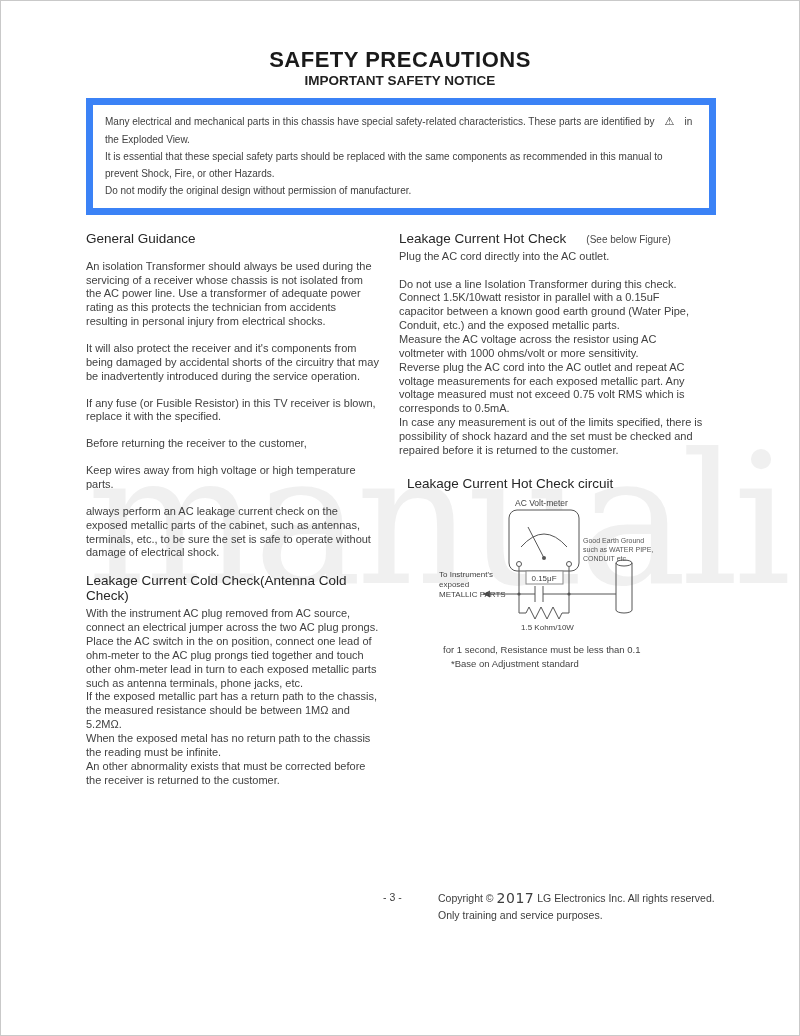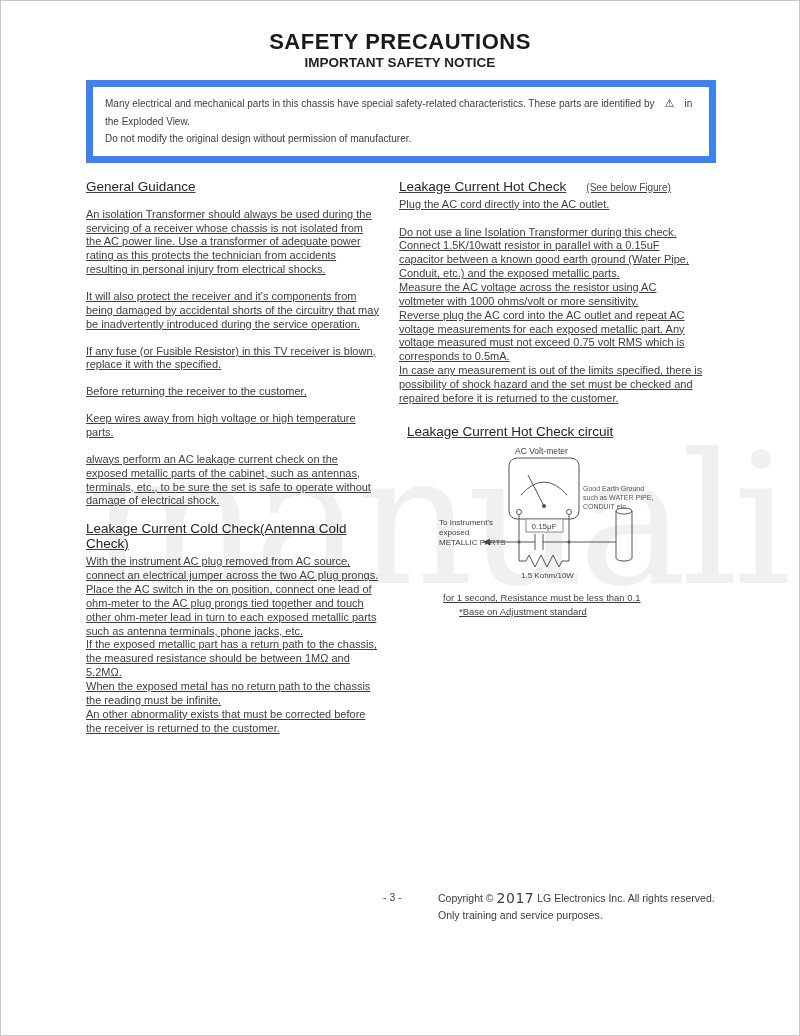--- a/index.html
+++ b/index.html
@@ -16,70 +16,71 @@
     position:absolute; top:428px; left:86px;
     font-family:"DejaVu Serif", serif;
     font-size:182px; line-height:1;
     color:rgba(50,50,50,0.075);
     letter-spacing:-6px;
     z-index:0; user-select:none; white-space:nowrap;
   }
   .content { position:relative; z-index:1; }
   .title {
     text-align:center; font-size:22px; font-weight:700;
-    color:#1a1a1a; letter-spacing:0.5px; padding-top:28px;
+    color:#1a1a1a; letter-spacing:0.5px; padding-top:46px;
   }
   .subtitle {
     text-align:center; font-size:13.5px; font-weight:700;
     color:#222; margin-top:0;
   }
   .notice-box {
     width:630px; margin:10px 0 0 85px;
     border:7px solid #3b82f6;
     padding:7px 12px 9px;
     font-size:10px; line-height:1.7; color:#333;
   }
   .notice-box p { font-size:10px; line-height:1.7; margin:0; }
   .warn { display:inline-block; margin:0 10px; font-size:11px; color:#333; }
-  .columns { display:flex; margin:16px 0 0 85px; width:630px; gap:20px;text-decoration:underline; }
+  .columns { display:flex; margin:16px 0 0 85px; width:630px; gap:20px; }
   .col-left { width:293px; }
   .col-right { width:305px; }
   h3 { font-size:13.5px; font-weight:400; color:#262626; margin:0 0 14px; }
   h3.tight { margin-bottom:4px; }
   .h-note { font-size:10px; color:#4a4a4a; margin-left:20px; font-weight:400; }
   p { font-size:11px; line-height:1.26; margin:0 0 13px; color:#414141; }
   p.m0 { margin-bottom:0; }
   p.gap-b { margin-bottom:14px; }
   .heading-circuit { margin:18px 8px 6px; }
   .diagram { margin-left:32px; width:278px; }
   .circuit { display:block; }
   .circuit text { font-size:8px; font-family:"Liberation Sans", sans-serif; fill:#3f3f3f; }
   .circuit text.small { font-size:7px; fill:#555; }
   .circuit text.vm { font-size:8.5px; }
   .diagram-notes { margin:6px 0 0 12px; font-size:9.5px; line-height:1.5; color:#444; }
-  .diagram-notes .indent { margin-left:16px; }
+  .diagram-notes .indent { margin-left:8px; }
   .footer { position:absolute; top:886px; left:0; width:800px; font-size:10.5px; color:#3d3d3d; z-index:1; }
   .pnum { position:absolute; left:382px; top:4px; }
   .copyright { position:absolute; left:437px; top:0; line-height:1.5; }
   .year {
     font-size:14px; font-family:"DejaVu Sans", sans-serif;
     letter-spacing:0.5px; position:relative; top:1px; margin:0 3px;
   }
 </style>
 </head>
 <body>
 
 <div class="watermark">manuali</div>
 
 <div class="content">
   <h1 class="title">SAFETY PRECAUTIONS</h1>
   <h2 class="subtitle">IMPORTANT SAFETY NOTICE</h2>
 
   <div class="notice-box">
     <p><span>Many electrical and mechanical parts in this chassis have special safety-related characteristics. These parts are identified by</span><span class="warn">⚠</span><span>in the Exploded View.</span></p>
+    <p>It is essential that these special safety parts should be replaced with the same components as recommended in this manual to prevent Shock, Fire, or other Hazards.</p>
     <p>Do not modify the original design without permission of manufacturer.</p>
   </div>
 
   <div class="columns">
 
     <div class="col-left">
       <h3>General Guidance</h3>
       <p>An isolation Transformer should always be used during the servicing of a receiver whose chassis is not isolated from the AC power line. Use a transformer of adequate power rating as this protects the technician from accidents resulting in personal injury from electrical shocks.</p>
       <p>It will also protect the receiver and it's components from being damaged by accidental shorts of the circuitry that may be inadvertently introduced during the service operation.</p>
       <p>If any fuse (or Fusible Resistor) in this TV receiver is blown, replace it with the specified.</p>

